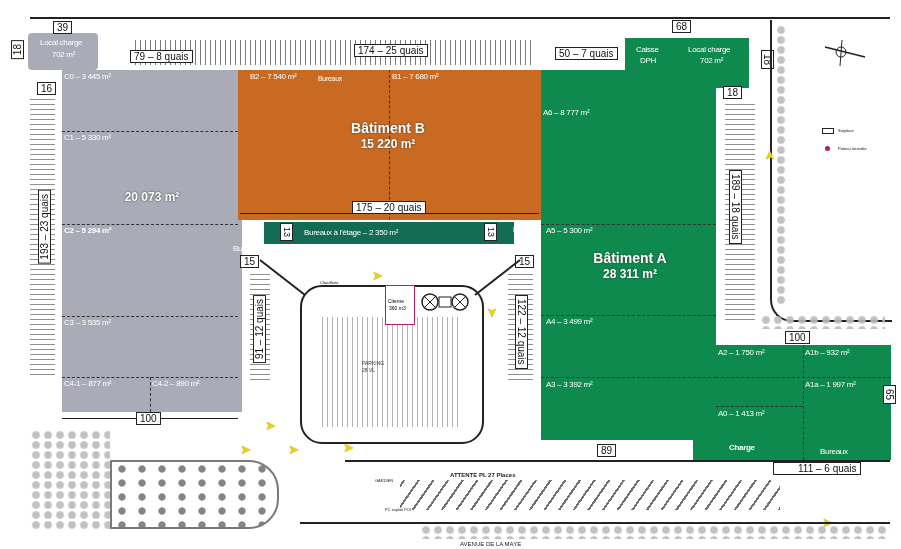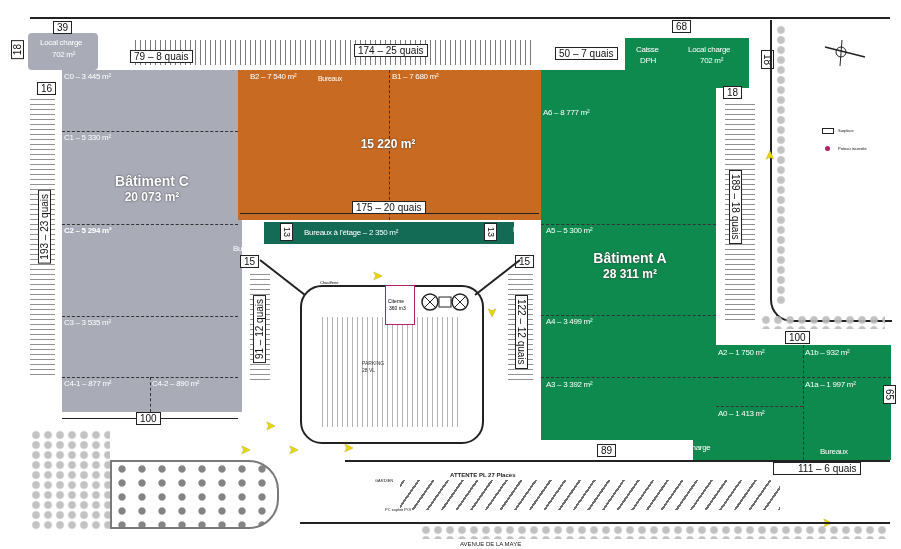--- a/index.html
+++ b/index.html
@@ -40,41 +40,41 @@
 
 <div class="stripes" style="left:135px;top:40px;width:400px;height:25px;opacity:.6;"></div>
 <div class="dim" style="left:130px;top:50px;">79 – 8 quais</div>
 <div class="dim" style="left:354px;top:44px;">174 – 25 quais</div>
 <div class="dim" style="left:555px;top:47px;">50 – 7 quais</div>
 
 <div class="bldg c" style="left:62px;top:70px;width:180px;height:342px;">
   <div class="lbl" style="left:2px;top:2px;">C0 – 3 445 m²</div>
   <div class="dash-h" style="left:0;top:61px;width:176px;"></div>
   <div class="lbl" style="left:2px;top:63px;">C1 – 5 330 m²</div>
-  <div class="big" style="left:20px;top:103px;width:140px;font-size:14px;">Bâtiment C</div>
   <div class="big" style="left:20px;top:121px;width:140px;font-size:12px;">20 073 m²</div>
   <div class="dash-h" style="left:0;top:154px;width:176px;"></div>
   <div class="lbl" style="left:2px;top:156px;font-weight:bold;">C2 – 5 294 m²</div>
   <div class="dash-h" style="left:0;top:246px;width:176px;"></div>
   <div class="lbl" style="left:2px;top:248px;">C3 – 3 535 m²</div>
   <div class="dash-h" style="left:0;top:307px;width:176px;"></div>
   <div class="dash-v" style="left:88px;top:307px;height:35px;"></div>
   <div class="lbl" style="left:2px;top:309px;">C4-1 – 877 m²</div>
   <div class="lbl" style="left:90px;top:309px;">C4-2 – 890 m²</div>
 </div>
 <div class="lbl" style="left:233px;top:244px;color:#fff;">Bureau</div>
 
 <div class="stripes-v" style="left:30px;top:95px;width:25px;height:280px;opacity:.5;"></div>
 <div class="dim dimv" style="left:38px;top:190px;">193 – 23 quais</div>
 
 <div class="bldg b" style="left:238px;top:70px;width:303px;height:150px;">
   <div class="lbl" style="left:2px;top:2px;padding-left:10px;">B2 – 7 540 m²</div>
   <div class="lbl" style="left:80px;top:5px;font-size:7px;">Bureaux</div>
   <div class="dash-v" style="left:151px;top:0;height:150px;"></div>
   <div class="lbl" style="left:154px;top:2px;">B1 – 7 680 m²</div>
+  <div class="big" style="left:80px;top:50px;width:140px;font-size:14px;">Bâtiment B</div>
   <div class="big" style="left:80px;top:68px;width:140px;font-size:12px;">15 220 m²</div>
   <div class="line" style="left:2px;top:143px;width:299px;height:1px;"></div>
 </div>
 <div class="dim" style="left:352px;top:201px;">175 – 20 quais</div>
 
 <div class="bldg dark" style="left:264px;top:222px;width:250px;height:22px;">
   <div class="lbl" style="left:40px;top:6px;">Bureaux à l'étage – 2 350 m²</div>
 </div>
 <div class="dim dimv2" style="left:280px;top:223px;font-size:9px;">13</div>
 <div class="dim dimv2" style="left:484px;top:223px;font-size:9px;">13</div>
@@ -104,21 +104,21 @@
 <div class="lbl" style="left:546px;top:317px;">A4 – 3 499 m²</div>
 <div class="dash-h" style="left:541px;top:377px;width:175px;"></div>
 <div class="lbl" style="left:546px;top:380px;">A3 – 3 392 m²</div>
 <div class="lbl" style="left:718px;top:348px;">A2 – 1 750 m²</div>
 <div class="dash-v" style="left:803px;top:345px;height:115px;"></div>
 <div class="lbl" style="left:805px;top:348px;">A1b – 932 m²</div>
 <div class="dash-h" style="left:716px;top:377px;width:175px;"></div>
 <div class="lbl" style="left:805px;top:380px;">A1a – 1 997 m²</div>
 <div class="dash-h" style="left:716px;top:406px;width:87px;"></div>
 <div class="lbl" style="left:718px;top:409px;">A0 – 1 413 m²</div>
-<div class="lbl" style="left:686px;top:443px;">Charge</div>
+<div class="lbl" style="left:729px;top:443px;font-weight:bold;">Charge</div>
 <div class="lbl" style="left:820px;top:447px;">Bureaux</div>
 
 <div class="stripes-v" style="left:725px;top:100px;width:30px;height:220px;opacity:.5;"></div>
 <div class="dim dimv2" style="left:729px;top:170px;">189 – 18 quais</div>
 <div class="dim" style="left:785px;top:331px;">100</div>
 <div class="dim dimv2" style="left:883px;top:385px;">65</div>
 <div class="dim" style="left:597px;top:444px;">89</div>
 <div class="dim" style="left:773px;top:462px;padding-left:24px;">111 – 6 quais</div>
 
 <div class="abs" style="left:770px;top:20px;width:120px;height:300px;border-left:2px solid #222;border-bottom:2px solid #222;border-bottom-left-radius:22px;"></div>

